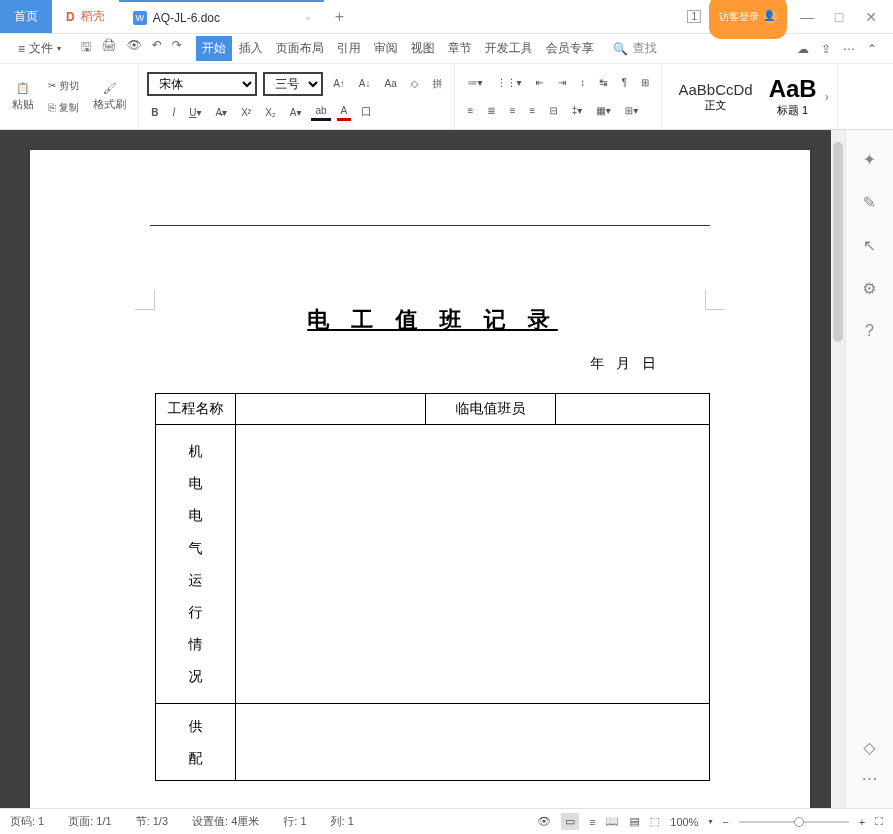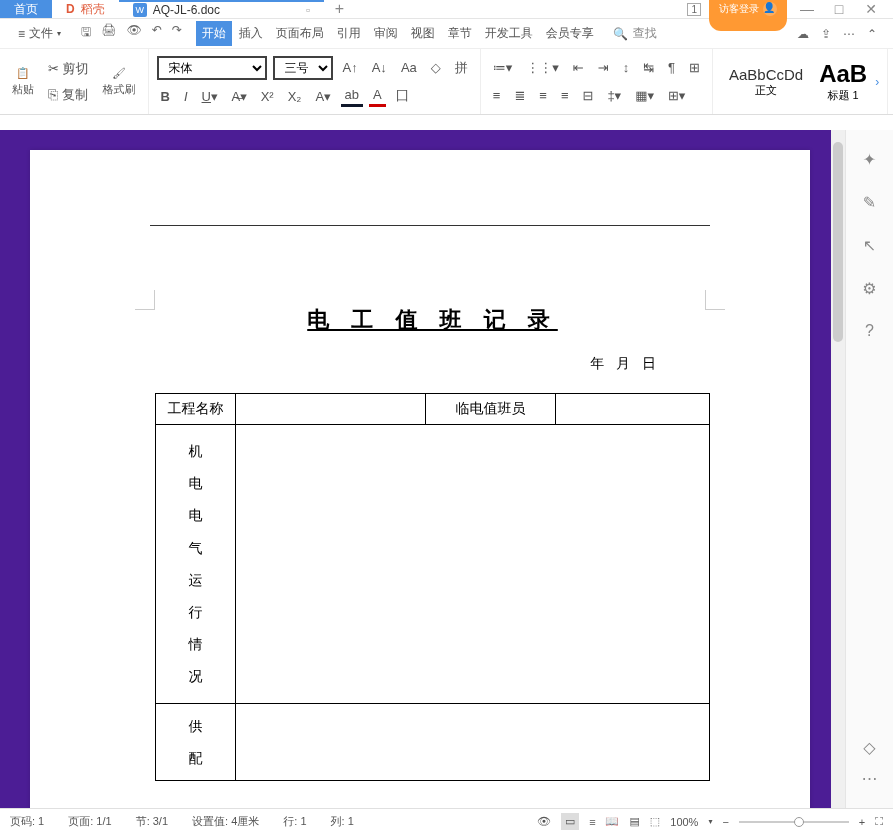--- a/index.html
+++ b/index.html
@@ -1,19 +1,19 @@
 <!DOCTYPE html>
 <html><head>
 <meta charset="utf-8">
 <style>
 * { margin: 0; padding: 0; box-sizing: border-box; font-family: "Microsoft YaHei", Arial, sans-serif; }
 body { background: #fff; width: 893px; height: 834px; overflow: hidden; position: relative; }
 
 
-.titlebar { height: 19px; background: #fff; display: flex; align-items: stretch; border-bottom: 1px solid #e5e5e5; }
+.titlebar { height: 34px; background: #fff; display: flex; align-items: stretch; border-bottom: 1px solid #e5e5e5; }
 .tab { display: flex; align-items: center; padding: 0 14px; font-size: 12px; gap: 6px; cursor: pointer; }
 .tab-home { background: #4a90e2; color: #fff; }
 .tab-doc { color: #e05a3a; }
 .tab-active { background: #fff; color: #333; border-top: 2px solid #4a90e2; }
 .tab-add { width: 30px; display: flex; align-items: center; justify-content: center; color: #888; }
 .titlebar-right { margin-left: auto; display: flex; align-items: center; gap: 8px; padding-right: 10px; }
 .login-btn { background: #ff9933; color: #fff; border-radius: 12px; padding: 15px 10px; font-size: 10px; display: flex; align-items: center; gap: 4px; }
 .win-ctrl { width: 24px; text-align: center; color: #888; font-size: 14px; }
 .badge { border: 1px solid #aaa; padding: 0 3px; font-size: 10px; color: #666; }
 
@@ -26,27 +26,27 @@
 .menu-tab-active { background: #4a90e2; color: #fff; }
 .menu-search { margin-left: 12px; display: flex; align-items: center; gap: 4px; color: #888; }
 .menu-right { margin-left: auto; display: flex; gap: 12px; color: #666; padding-right: 8px; }
 
 
 .ribbon { height: 66px; display: flex; border-bottom: 1px solid #ddd; background: #fff; font-size: 12px; }
 .ribbon-group { display: flex; flex-direction: column; padding: 4px 8px; justify-content: space-around; border-right: 1px solid #eee; }
 .ribbon-row { display: flex; align-items: center; gap: 6px; }
 .big-btn { display: flex; flex-direction: column; align-items: center; gap: 2px; font-size: 11px; color: #555; padding: 2px 4px; }
 .font-select { border: 2px solid #404040; padding: 2px 6px; font-size: 12px; background: #fff; }
-.icon-btn { padding: 2px 4px; color: #555; font-size: 13px; }
+.icon-btn { padding: 2px 4px; color: #555; font-size: 10px; }
 .style-box { display: flex; flex-direction: column; align-items: center; padding: 2px 8px; font-size: 11px; }
 .style-preview { font-size: 15px; color: #333; }
 .style-preview-big { font-size: 24px; font-weight: bold; }
 
 
-.doc-container { position: absolute; top: 130px; left: 0; right: 48px; bottom: 26px; background: #4c1d95; overflow: hidden; }
+.doc-container { position: absolute; top: 130px; left: 0; right: 48px; bottom: 26px; background: #404040; overflow: hidden; }
 .doc-page { position: absolute; left: 30px; top: 20px; width: 780px; height: 1000px; background: #fff; box-shadow: 0 0 4px rgba(0,0,0,0.15); }
 .doc-header-line { position: absolute; top: 75px; left: 120px; right: 100px; border-bottom: 1px solid #333; }
 .doc-margin-tl { position: absolute; top: 140px; left: 105px; width: 20px; height: 20px; border-right: 1px solid #ccc; border-bottom: 1px solid #ccc; }
 .doc-margin-tr { position: absolute; top: 140px; right: 85px; width: 20px; height: 20px; border-left: 1px solid #ccc; border-bottom: 1px solid #ccc; }
 .doc-body { position: absolute; top: 155px; left: 125px; right: 100px; font-family: SimSun, serif; color: #000; }
 .doc-title { text-align: center; font-size: 22px; letter-spacing: 8px; text-decoration: underline; font-weight: bold; margin-bottom: 20px; }
 .doc-date { text-align: right; font-size: 14px; padding-right: 50px; margin-bottom: 20px; letter-spacing: 4px; }
 .doc-table { width: 100%; border-collapse: collapse; font-size: 14px; }
 .doc-table td { border: 1px solid #000; padding: 6px; text-align: center; }
 .vert-cell { width: 40px; line-height: 2.3; padding: 10px 0 !important; }
@@ -251,21 +251,21 @@
   <span>?</span>
   <div class="rightbar-bottom">
     <span>◇</span>
     <span>⋯</span>
   </div>
 </div>
 
 <div class="statusbar">
   <span>页码: 1</span>
   <span>页面: 1/1</span>
-  <span>节: 3/1</span>
+  <span>节: 1/3</span>
   <span>设置值: 4厘米</span>
   <span>行: 1</span>
   <span>列: 1</span>
   <div class="statusbar-right">
     <span>👁</span>
     <span style="background:#ddd;padding:2px 4px;">▭</span>
     <span>≡</span>
     <span>📖</span>
     <span>▤</span>
     <span>⬚</span>

